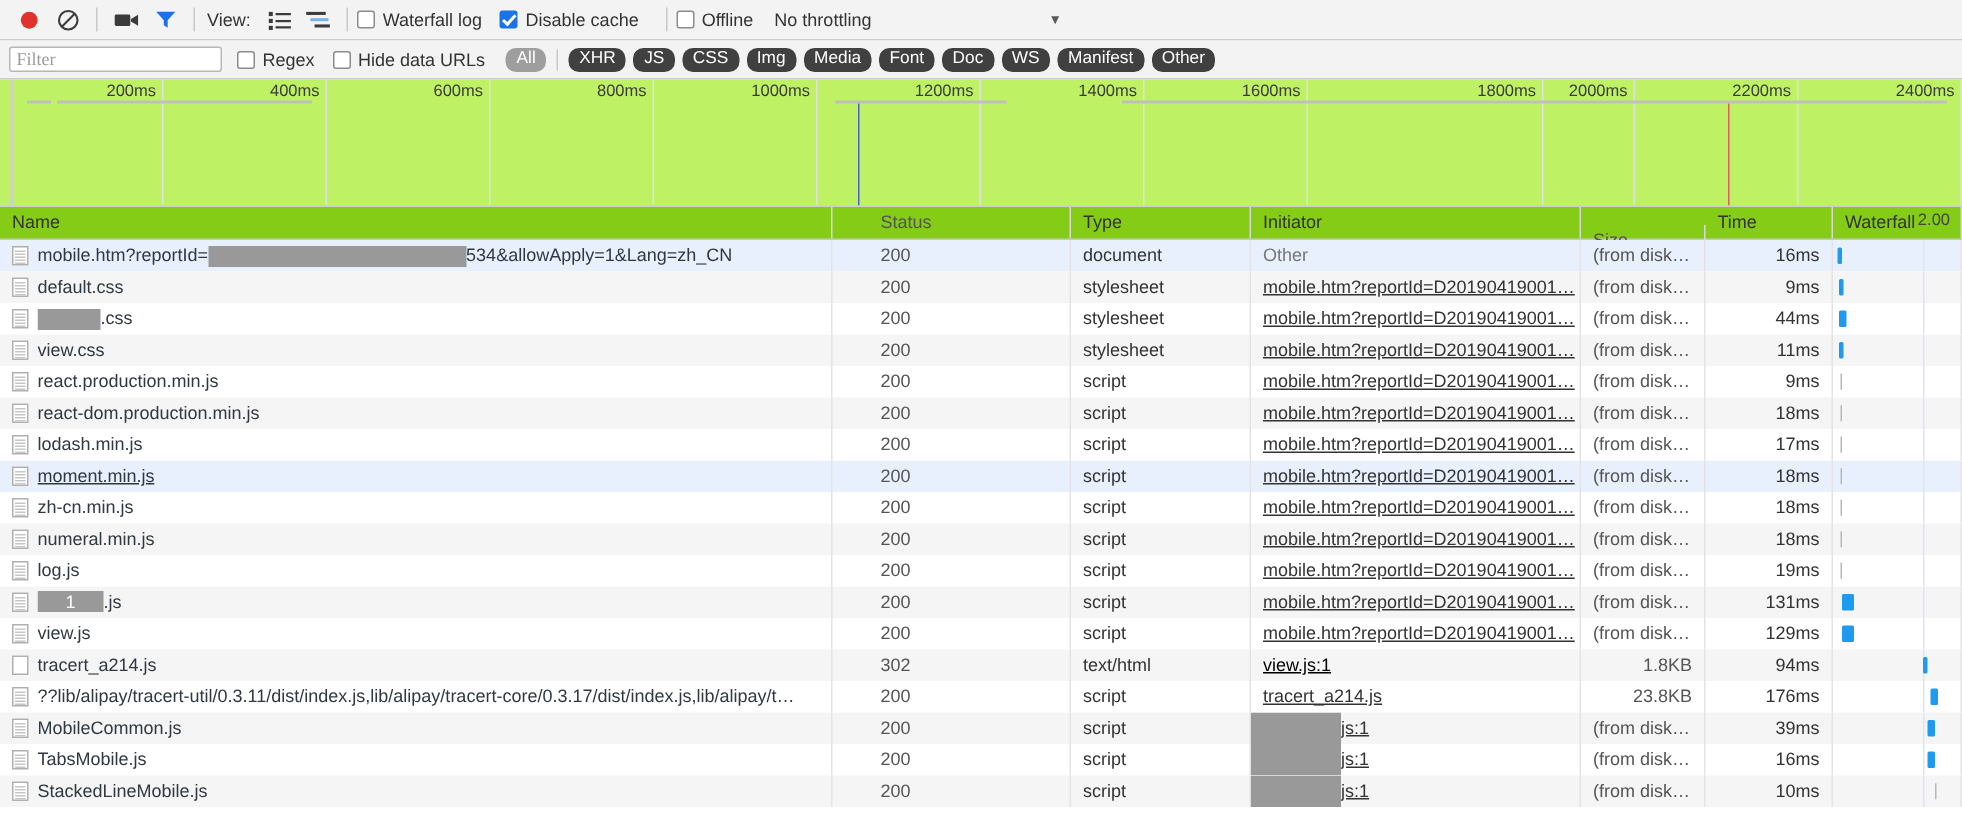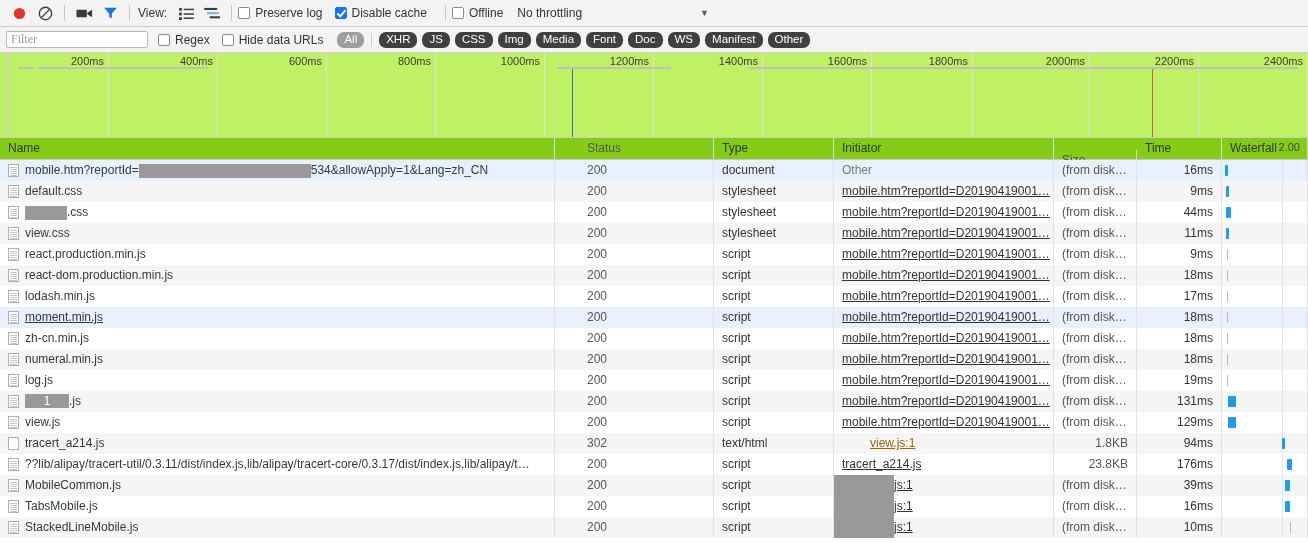--- a/index.html
+++ b/index.html
@@ -198,21 +198,21 @@
       <svg width="17" height="13" viewBox="0 0 18 14">
         <rect x="0" y="1" width="14" height="2.2" fill="#3b3b3b"></rect>
         <rect x="3" y="5.5" width="13" height="2.2" fill="#7ab3e8"></rect>
         <rect x="6" y="10" width="11" height="2.2" fill="#3b3b3b"></rect>
       </svg>
     </div>
     <div class="sep"></div>
 
     <div class="cb-wrap">
       <span class="cbox"></span>
-      <span class="cb-label">Preserve log</span>
+      <span class="cb-label">Waterfall log</span>
     </div>
     <div class="cb-wrap">
       <span class="cbox checked"></span>
       <span class="cb-label">Disable cache</span>
     </div>
     <div class="sep"></div>
     <div class="cb-wrap">
       <span class="cbox"></span>
       <span class="cb-label">Offline</span>
     </div>
@@ -266,21 +266,21 @@
         </div>
         <div class="ov-tick" style="left: 545px; width: 109px;">
           <span>1200ms</span>
         </div>
         <div class="ov-tick" style="left: 654px; width: 109px;">
           <span>1400ms</span>
         </div>
         <div class="ov-tick" style="left: 763px; width: 109px;">
           <span>1600ms</span>
         </div>
-        <div class="ov-tick" style="left: 864px; width: 109px; text-align: center;">
+        <div class="ov-tick" style="left: 920px; width: 109px; text-align: center;">
           <span>1800ms</span>
         </div>
         <div class="ov-tick" style="left: 981px; width: 109px;">
           <span>2000ms</span>
         </div>
         <div class="ov-tick" style="left: 1090px; width: 109px;">
           <span>2200ms</span>
         </div>
         <div class="ov-tick" style="left: 1199px; width: 109px;">
           <span>2400ms</span>
@@ -501,21 +501,21 @@
             <div class="bar" style="left: 7%; width: 8px;"></div>
           </div>
         </div>
         <div class="row even">
           <div class="cell c-name">
             <span class="file-icon"></span>
             <span class="name-text">tracert_a214.js</span>
           </div>
           <div class="cell c-status">302</div>
           <div class="cell c-type">text/html</div>
-          <div class="cell c-init"><span class="init-link" style="color: #a16207; margin-left: 28px;">view.js:1</span></div>
+          <div class="cell c-init"><span class="init-link" style="color: #000000;">view.js:1</span></div>
           <div class="cell c-size">1.8KB</div>
           <div class="cell c-time">94ms</div>
           <div class="cell c-wf">
             <div class="wf-grid" style="left: 70%;"></div>
             <div class="bar" style="left: 71%; width: 3px;"></div>
           </div>
         </div>
         <div class="row odd">
           <div class="cell c-name">
             <span class="file-icon lined"></span>

